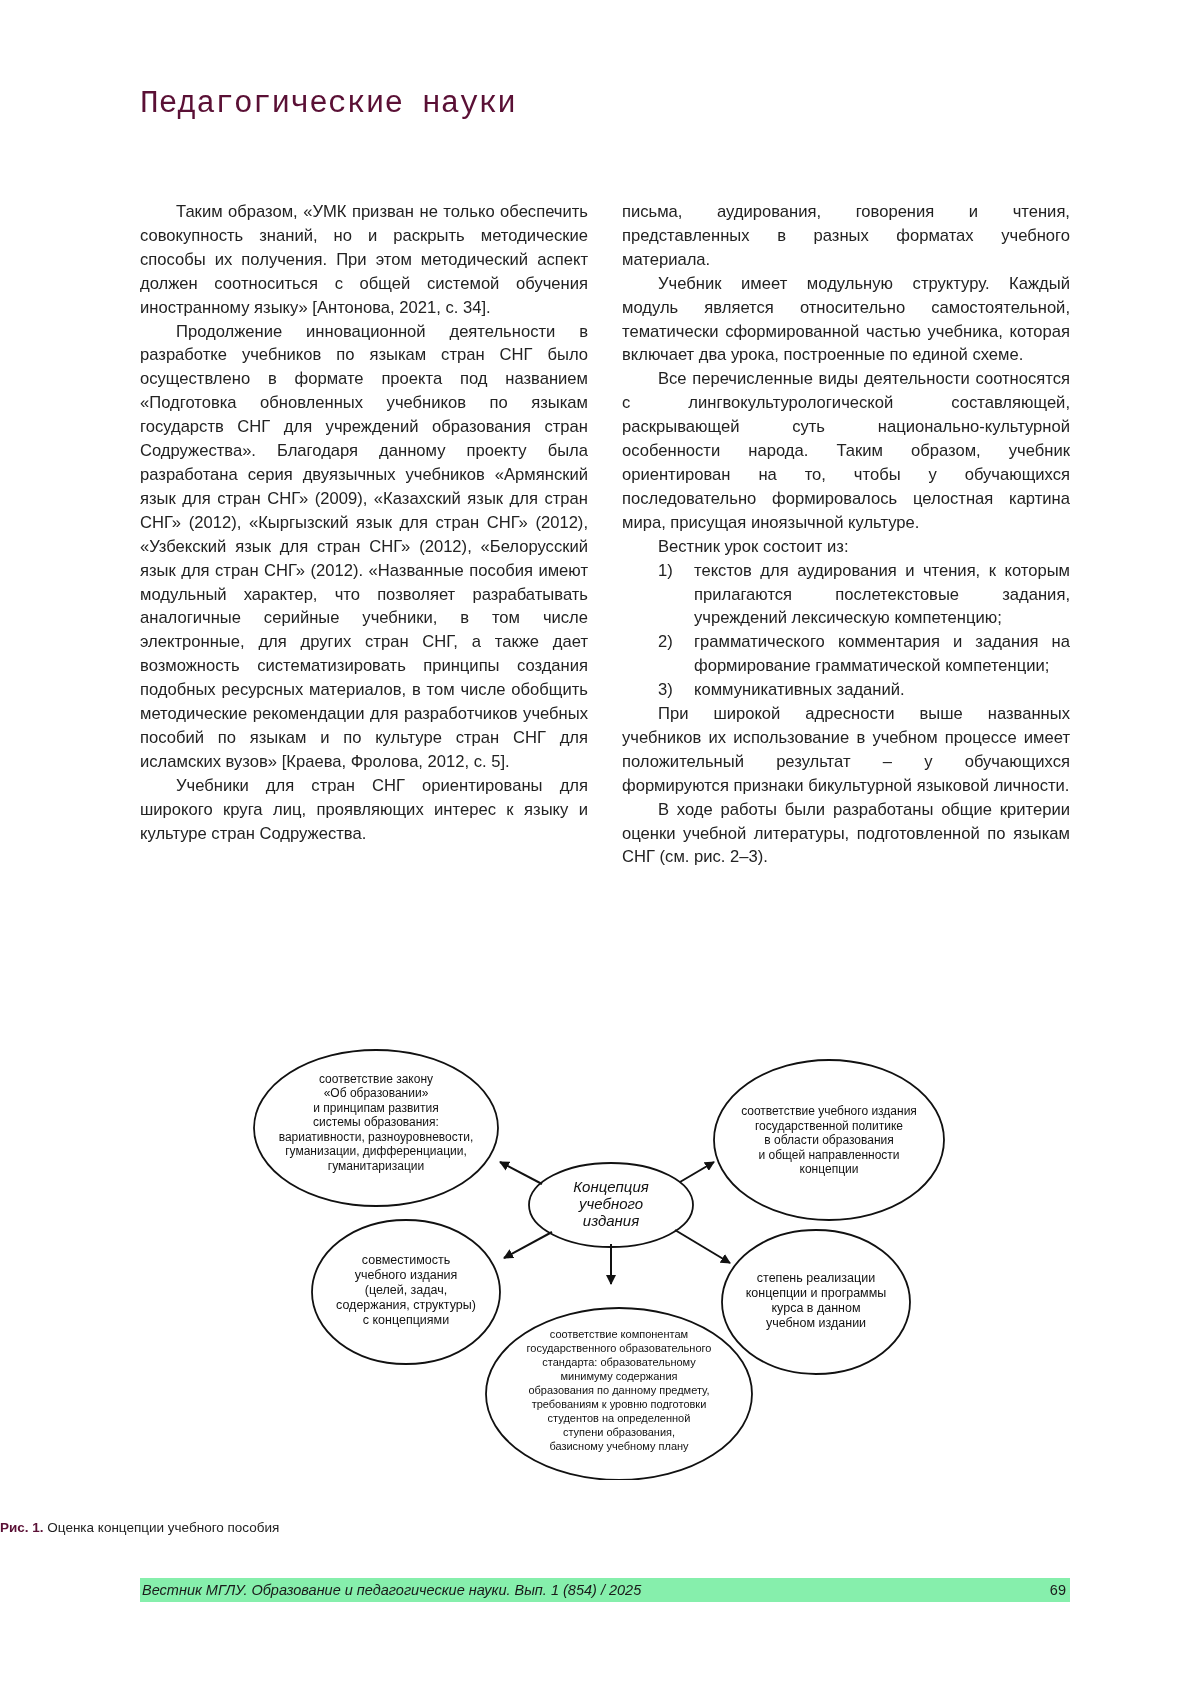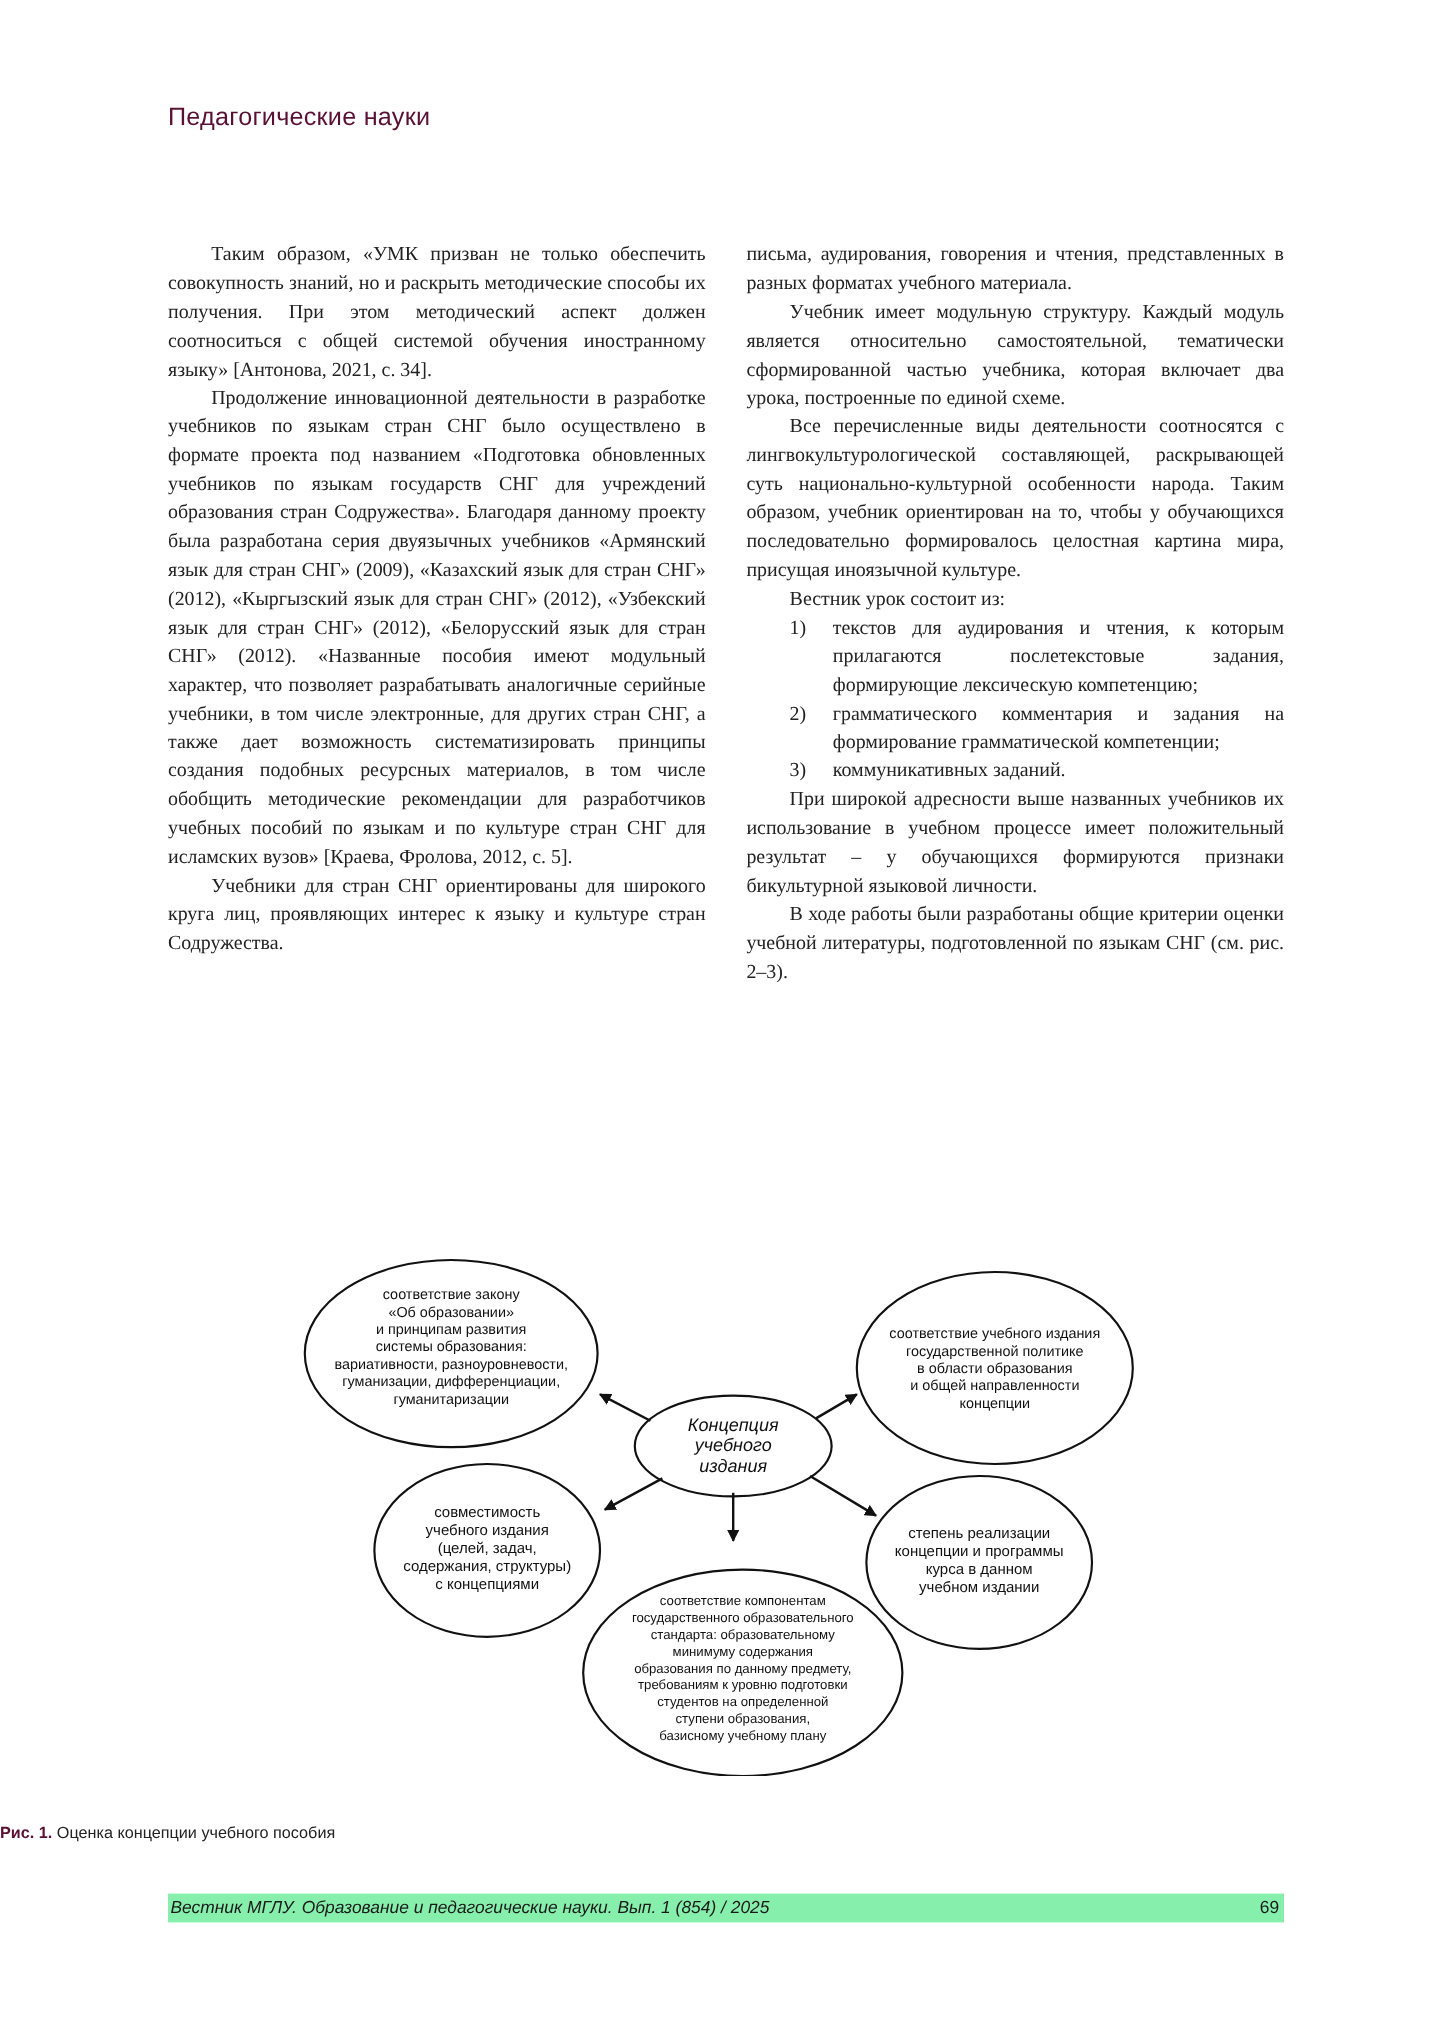--- a/index.html
+++ b/index.html
@@ -1,21 +1,21 @@
 <!DOCTYPE html>
 <html><head>
 <meta charset="utf-8">
 <style>
   html, body { margin:0; padding:0; background:#fff; }
   body { width:1200px; height:1697px; position:relative; overflow:hidden;
          font-family:"Liberation Sans", sans-serif; color:#1a1a1a; }
-  .section-title { position:absolute; left:140px; top:86px; font-size:21px;
-         color:#5a1035; font-family:Liberation Sans, sans-serif; letter-spacing:0.2px; }
+  .section-title { position:absolute; left:140px; top:86px; font-size:31px;
+         color:#5a1035; font-family:Liberation Mono, monospace; letter-spacing:0.2px; }
   .col { position:absolute; top:200px; width:448px; font-size:16.6px; line-height:23.9px;
-         text-align:justify; font-family:Liberation Serif, serif; color:#222; }
+         text-align:justify; font-family:Liberation Sans, sans-serif; color:#222; }
   .col.left { left:140px; }
   .col.right { left:622px; }
   .col p { margin:0; text-indent:36px; hyphens:manual; }
   .col p.noindent { text-indent:0; }
   .col ol { margin:0; padding:0; list-style:none; }
   .col li { position:relative; padding-left:72px; }
   .col li .num { position:absolute; left:36px; top:0; }
   .diagram { position:absolute; left:0; top:1040px; width:1200px; height:440px; }
   .caption { position:absolute; left:0; width:1200px; top:1520px; text-align:left;
          font-size:13.5px; color:#222; }
@@ -36,21 +36,21 @@
   <p>Продолжение инновационной деятельности в разработке учебников по языкам стран СНГ было осуществлено в формате проекта под названием «Подготовка обновленных учебников по языкам государств СНГ для учреждений образования стран Содружества». Благодаря данному проекту была разработана серия двуязычных учебников «Армянский язык для стран СНГ» (2009), «Казахский язык для стран СНГ» (2012), «Кыргызский язык для стран СНГ» (2012), «Узбекский язык для стран СНГ» (2012), «Белорусский язык для стран СНГ» (2012). «Названные пособия имеют модульный характер, что позволяет разрабатывать аналогичные серийные учебники, в том числе электронные, для других стран СНГ, а также дает возможность систематизировать принципы создания подобных ресурсных материалов, в том числе обобщить методические рекомендации для разработчиков учебных пособий по языкам и по культуре стран СНГ для исламских вузов» [Краева, Фролова, 2012, с. 5].</p>
   <p>Учебники для стран СНГ ориентированы для широкого круга лиц, проявляющих интерес к языку и культуре стран Содружества.</p>
 </div>
 
 <div class="col right">
   <p class="noindent">письма, аудирования, говорения и чтения, представленных в разных форматах учебного материала.</p>
   <p>Учебник имеет модульную структуру. Каждый модуль является относительно самостоятельной, тематически сформированной частью учебника, которая включает два урока, построенные по единой схеме.</p>
   <p>Все перечисленные виды деятельности соотносятся с лингвокультурологической составляющей, раскрывающей суть национально-культурной особенности народа. Таким образом, учебник ориентирован на то, чтобы у обучающихся последовательно формировалось целостная картина мира, присущая иноязычной культуре.</p>
   <p>Вестник урок состоит из:</p>
   <ol>
-    <li><span class="num">1)</span><span>текстов для аудирования и чтения, к которым прилагаются послетекстовые задания, формирующие лексическую компетенцию;</span></li>
+    <li><span class="num">1)</span><span>текстов для аудирования и чтения, к которым прилагаются послетекстовые задания, учреждений лексическую компетенцию;</span></li>
     <li><span class="num">2)</span><span>грамматического комментария и задания на формирование грамматической компетенции;</span></li>
     <li><span class="num">3)</span><span>коммуникативных заданий.</span></li>
   </ol>
   <p>При широкой адресности выше названных учебников их использование в учебном процессе имеет положительный результат – у обучающихся формируются признаки бикультурной языковой личности.</p>
   <p>В ходе работы были разработаны общие критерии оценки учебной литературы, подготовленной по языкам СНГ (см. рис. 2–3).</p>
 </div>
 
 <svg class="diagram" viewBox="0 1040 1200 440">
   <defs>
     <marker id="arrow" markerWidth="10" markerHeight="10" refX="9" refY="5" orient="auto" markerUnits="userSpaceOnUse">

